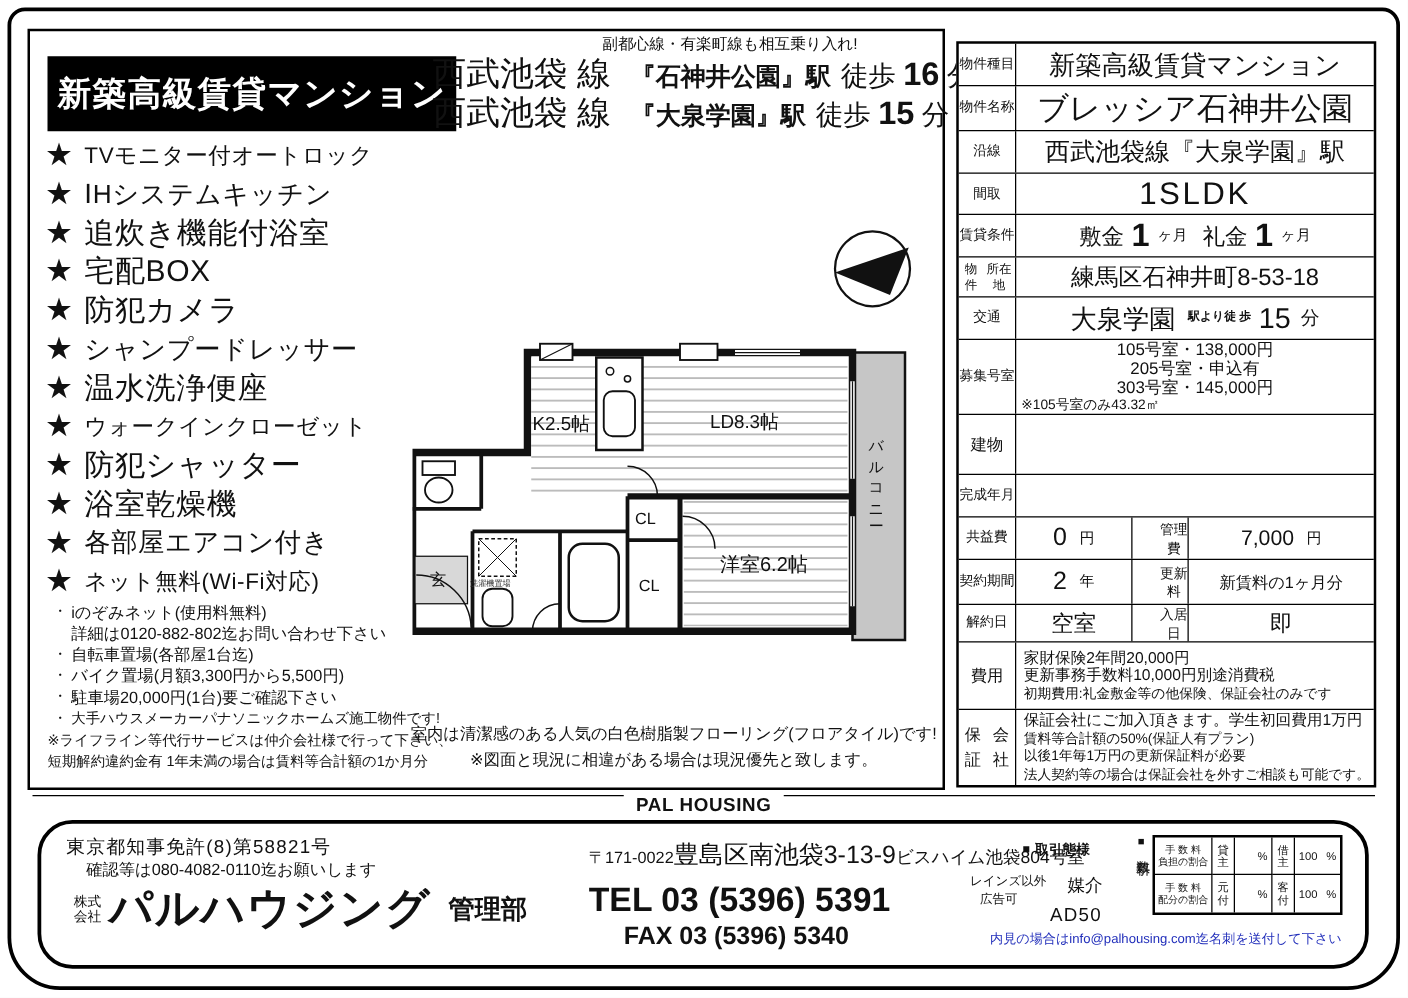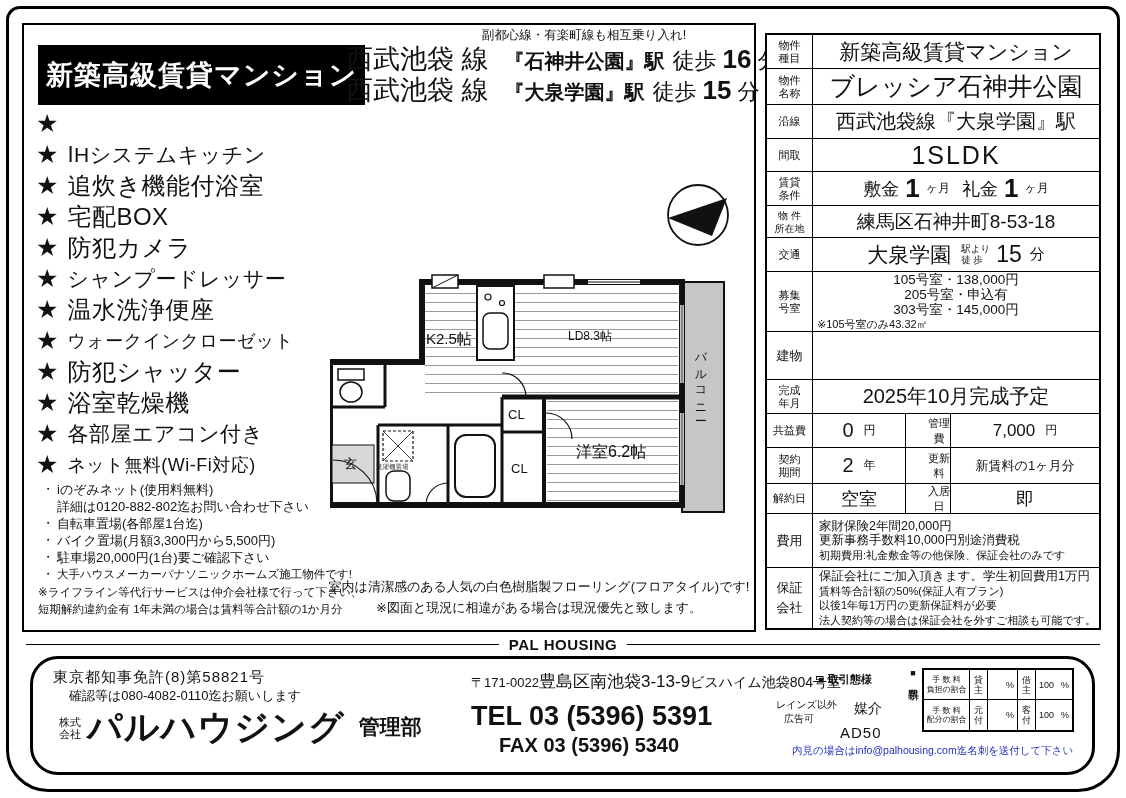--- a/index.html
+++ b/index.html
@@ -42,78 +42,78 @@
   .fnote { position:absolute; left:14px; font-size:11.5px; white-space:nowrap; }
 
   .captions { position:absolute; left:296px; top:551px; width:438px; text-align:center;
               font-size:13px; line-height:21px; }
 
   
   .plan { position:absolute; left:306px; top:120px; width:415px; height:430px; }
   .plan svg { position:absolute; left:0; top:0; }
   .plan-label { position:absolute; white-space:nowrap; color:#111; }
   .lbl-k   { left:96px;  top:185px; font-size:15px; }
-  .lbl-ld  { left:238px; top:183px; font-size:12px; }
+  .lbl-ld  { left:238px; top:183px; font-size:15px; }
   .lbl-bed { left:246px; top:297px; font-size:16px; }
   .lbl-cl1 { left:178px; top:262px; font-size:13px; }
   .lbl-cl2 { left:181px; top:316px; font-size:13px; }
   .lbl-gen { left:14px;  top:310px; font-size:13px; }
   .lbl-bal { left:362px; top:198px; font-size:12px; writing-mode:vertical-rl; letter-spacing:4px; }
   .lbl-wash{ left:46px;  top:318px; font-size:6.5px; color:#333; }
 
   
   .spec { position:absolute; left:765px; top:33px; width:336px; border:2.5px solid #000; background:#fff; }
   .srow { display:flex; border-bottom:1.5px solid #000; align-items:stretch; }
   .srow:last-child { border-bottom:none; }
-  .slabel { width:46px; flex:0 0 46px; border-right:1.5px solid #000; display:flex; flex-direction:column;
+  .slabel { width:46px; flex:0 0 46px; border-right:1.5px solid #000; display:flex; flex-direction:row;
             align-items:center; justify-content:center; font-size:11px; line-height:13px; text-align:center; }
   .slabel.one { font-size:11px; }
   .sval { flex:1; display:flex; align-items:center; justify-content:center; text-align:center; }
   .v21 { font-size:21px; } .v25 { font-size:25px; font-weight:500; } .v20 { font-size:20px; }
   .v19 { font-size:19px; } .v18 { font-size:18px; }
   .sldk { font-size:25px; letter-spacing:2px; }
   .terms span, .fee2 span { white-space:nowrap; }
   .tk { font-size:18px; } .tv { font-size:26px; font-weight:700; margin:0 6px; } .tu { font-size:12px; margin-right:12px; }
   .acc-st { font-size:21px; margin-right:10px; }
-  .acc-note { display:flex; flex-direction:column; font-size:9.5px; line-height:10.5px; text-align:left; margin-right:6px; }
+  .acc-note { display:flex; flex-direction:row; font-size:9.5px; line-height:10.5px; text-align:left; margin-right:6px;font-weight:bold; }
   .acc-min { font-size:23px; margin-right:8px; } .acc-unit { font-size:15px; }
   .col { flex-direction:column; justify-content:center; }
   .lines13 { font-size:13.5px; line-height:15px; }
   .lines12 { font-size:12.5px; line-height:14.5px; align-items:flex-start; text-align:left; padding-left:6px; }
   .lines12 .sub, .lines13 .sub { font-size:11px; }
   .bcol { flex:1; display:flex; flex-direction:column; }
   .brow { flex:1; display:flex; }
   .brow:first-child { border-bottom:1.2px solid #000; }
   .bhead { width:66px; flex:0 0 66px; border-right:1.2px solid #000; display:flex; align-items:center;
            justify-content:center; font-size:10.5px; }
   .bval { flex:1; display:flex; align-items:center; justify-content:center; font-size:13.5px; }
   .slabel2 { width:46px; flex:0 0 46px; border-left:1.5px solid #000; border-right:1.5px solid #000;
              display:flex; align-items:center; justify-content:center; font-size:11px; text-align:center;padding-left:22px; }
   .sv-fix { flex:0 0 92px; display:flex; align-items:center; justify-content:center; }
   .nv { font-size:20px; font-weight:500; } .nu { font-size:12px; margin-left:10px; }
   .nv2 { font-size:17px; } .renew { font-size:13px; }
 
   
-  .brand-divider { position:absolute; left:26px; right:26px; top:636px; display:flex; align-items:center;
+  .brand-divider { position:absolute; left:26px; right:26px; top:636px; display:flex; align-items:flex-start;
                    gap:10px; font-size:15px; font-weight:700; letter-spacing:0.5px; }
   .brand-divider::before, .brand-divider::after { content:""; flex:1; border-top:1.5px solid #000; }
 
   .fbox { position:absolute; left:30px; top:656px; width:1065px; height:119px; border:3.5px solid #000;
           border-radius:28px; display:flex; padding:9px 12px 6px 20px; background:#fff; }
   .fleft { width:418px; flex:0 0 418px; }
   .lic1 { font-size:15px; letter-spacing:1px; white-space:nowrap; }
   .lic2 { font-size:13px; padding-left:16px; white-space:nowrap; }
   .logo-row { display:flex; align-items:flex-end; margin-top:4px; white-space:nowrap; }
   .logo-en { font-size:48px; font-weight:700; line-height:0.85; letter-spacing:2px; }
   .corp { display:flex; flex-direction:column; font-size:11px; line-height:11.5px; margin:0 6px 4px 6px; }
   .logo-jp { font-size:35px; font-weight:700; line-height:1; letter-spacing:1px; }
   .dept { font-size:21px; font-weight:700; margin:0 0 3px 14px; }
   .fmid { width:305px; flex:0 0 305px; padding-top:2px; }
   .addr { white-space:nowrap; display:flex; align-items:baseline; }
-  .postal { font-size:13px; } .addr-main { font-size:17px; } .addr-sub { font-size:14px; }
+  .postal { font-size:13px; } .addr-main { font-size:20px; } .addr-sub { font-size:14px; }
   .tel { font-size:27px; font-weight:700; margin-top:8px; white-space:nowrap; }
   .fax { font-size:20px; font-weight:700; margin:2px 0 0 28px; white-space:nowrap; }
   .fright { flex:1; position:relative; font-size:11px; }
   .trade { position:absolute; left:42px; top:4px; display:flex; align-items:center; gap:4px;
            font-size:11px; font-weight:700; white-space:nowrap; }
   .sqicon { font-size:10px; line-height:1; }
   .reins { position:absolute; left:0px; top:30px; font-size:10px; }
   .adok  { position:absolute; left:8px; top:44px; font-size:10px; }
   .baikai{ position:absolute; left:78px; top:32px; font-size:14px; }
   .adcode{ position:absolute; left:64px; top:56px; font-size:15px; letter-spacing:1px; }
@@ -156,20 +156,21 @@
       <span class="access-station">『大泉学園』駅</span>
       <span class="access-walk">徒歩</span>
       <span class="access-min">15</span>
       <span class="access-unit">分</span>
     </div>
   </div>
 
   <div class="stars">
     <div class="star-row small">
         <span class="star-glyph">★</span>
+        <span class="star-label">TVモニター付オートロック</span>
       </div>
     <div class="star-row">
         <span class="star-glyph">★</span>
         <span class="star-label">ⅠHシステムキッチン</span>
       </div>
     <div class="star-row big">
         <span class="star-glyph">★</span>
         <span class="star-label">追炊き機能付浴室</span>
       </div>
     <div class="star-row big">
@@ -404,21 +405,20 @@
     <div class="slabel one" style="font-size:13px">
         <span>建物</span>
       </div>
   </div>
 
   <div class="srow" style="height:34px">
     <div class="slabel">
         <span>完成</span>
         <span>年月</span>
       </div>
-    <div class="sval v20">2025年10月完成予定</div>
   </div>
 
   <div class="srow" style="height:34px">
     <div class="slabel one">共益費</div>
     <div class="sv-fix">
         <span class="nv">0</span>
         <span class="nu">円</span>
       </div>
     <div class="slabel2">管理費</div>
     <div class="sval fee2">

